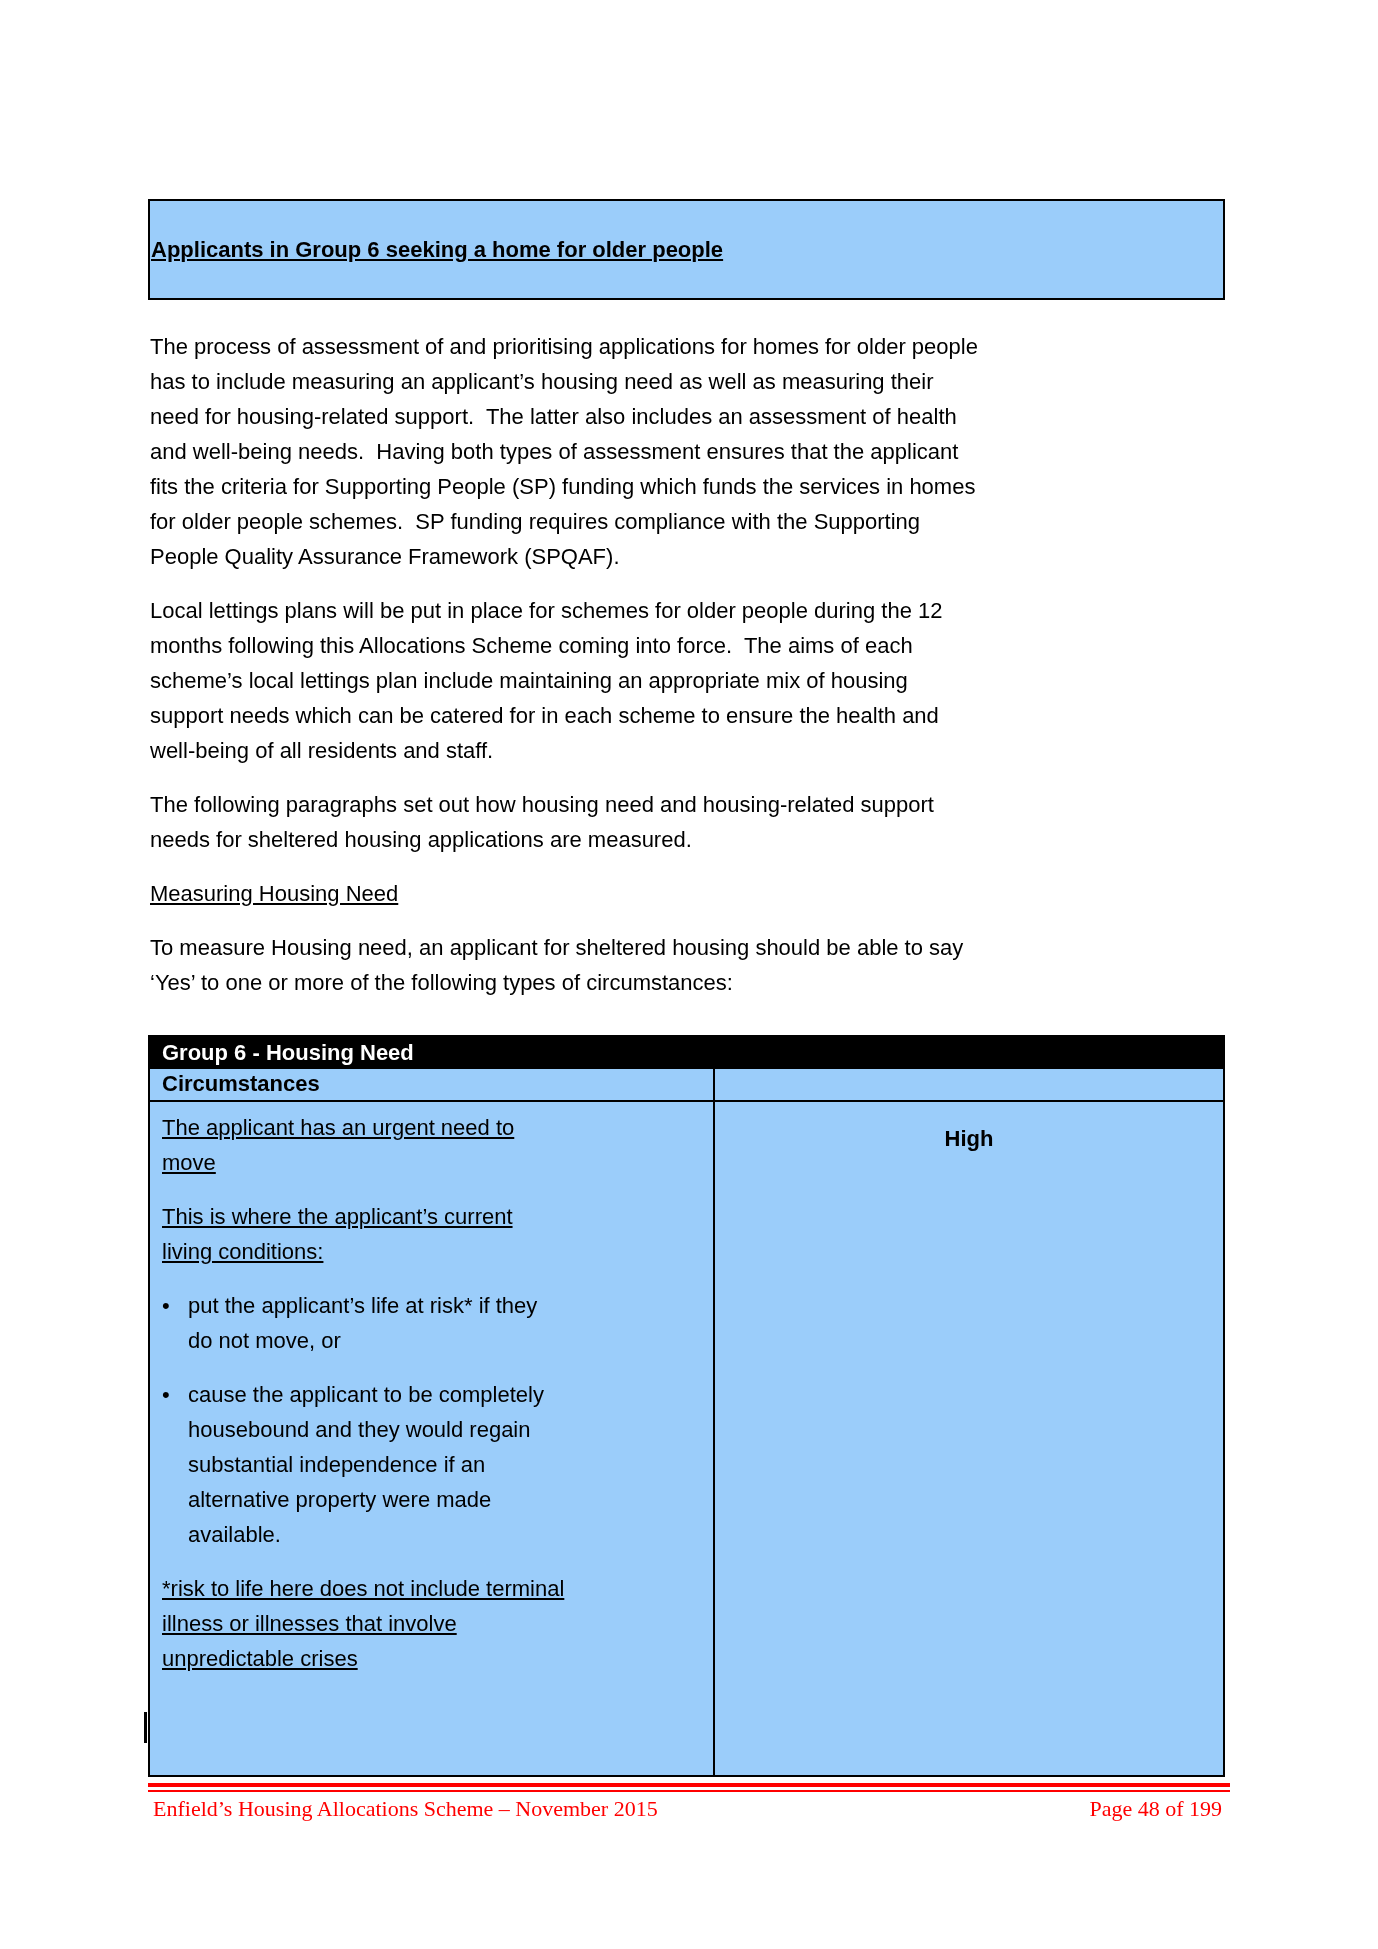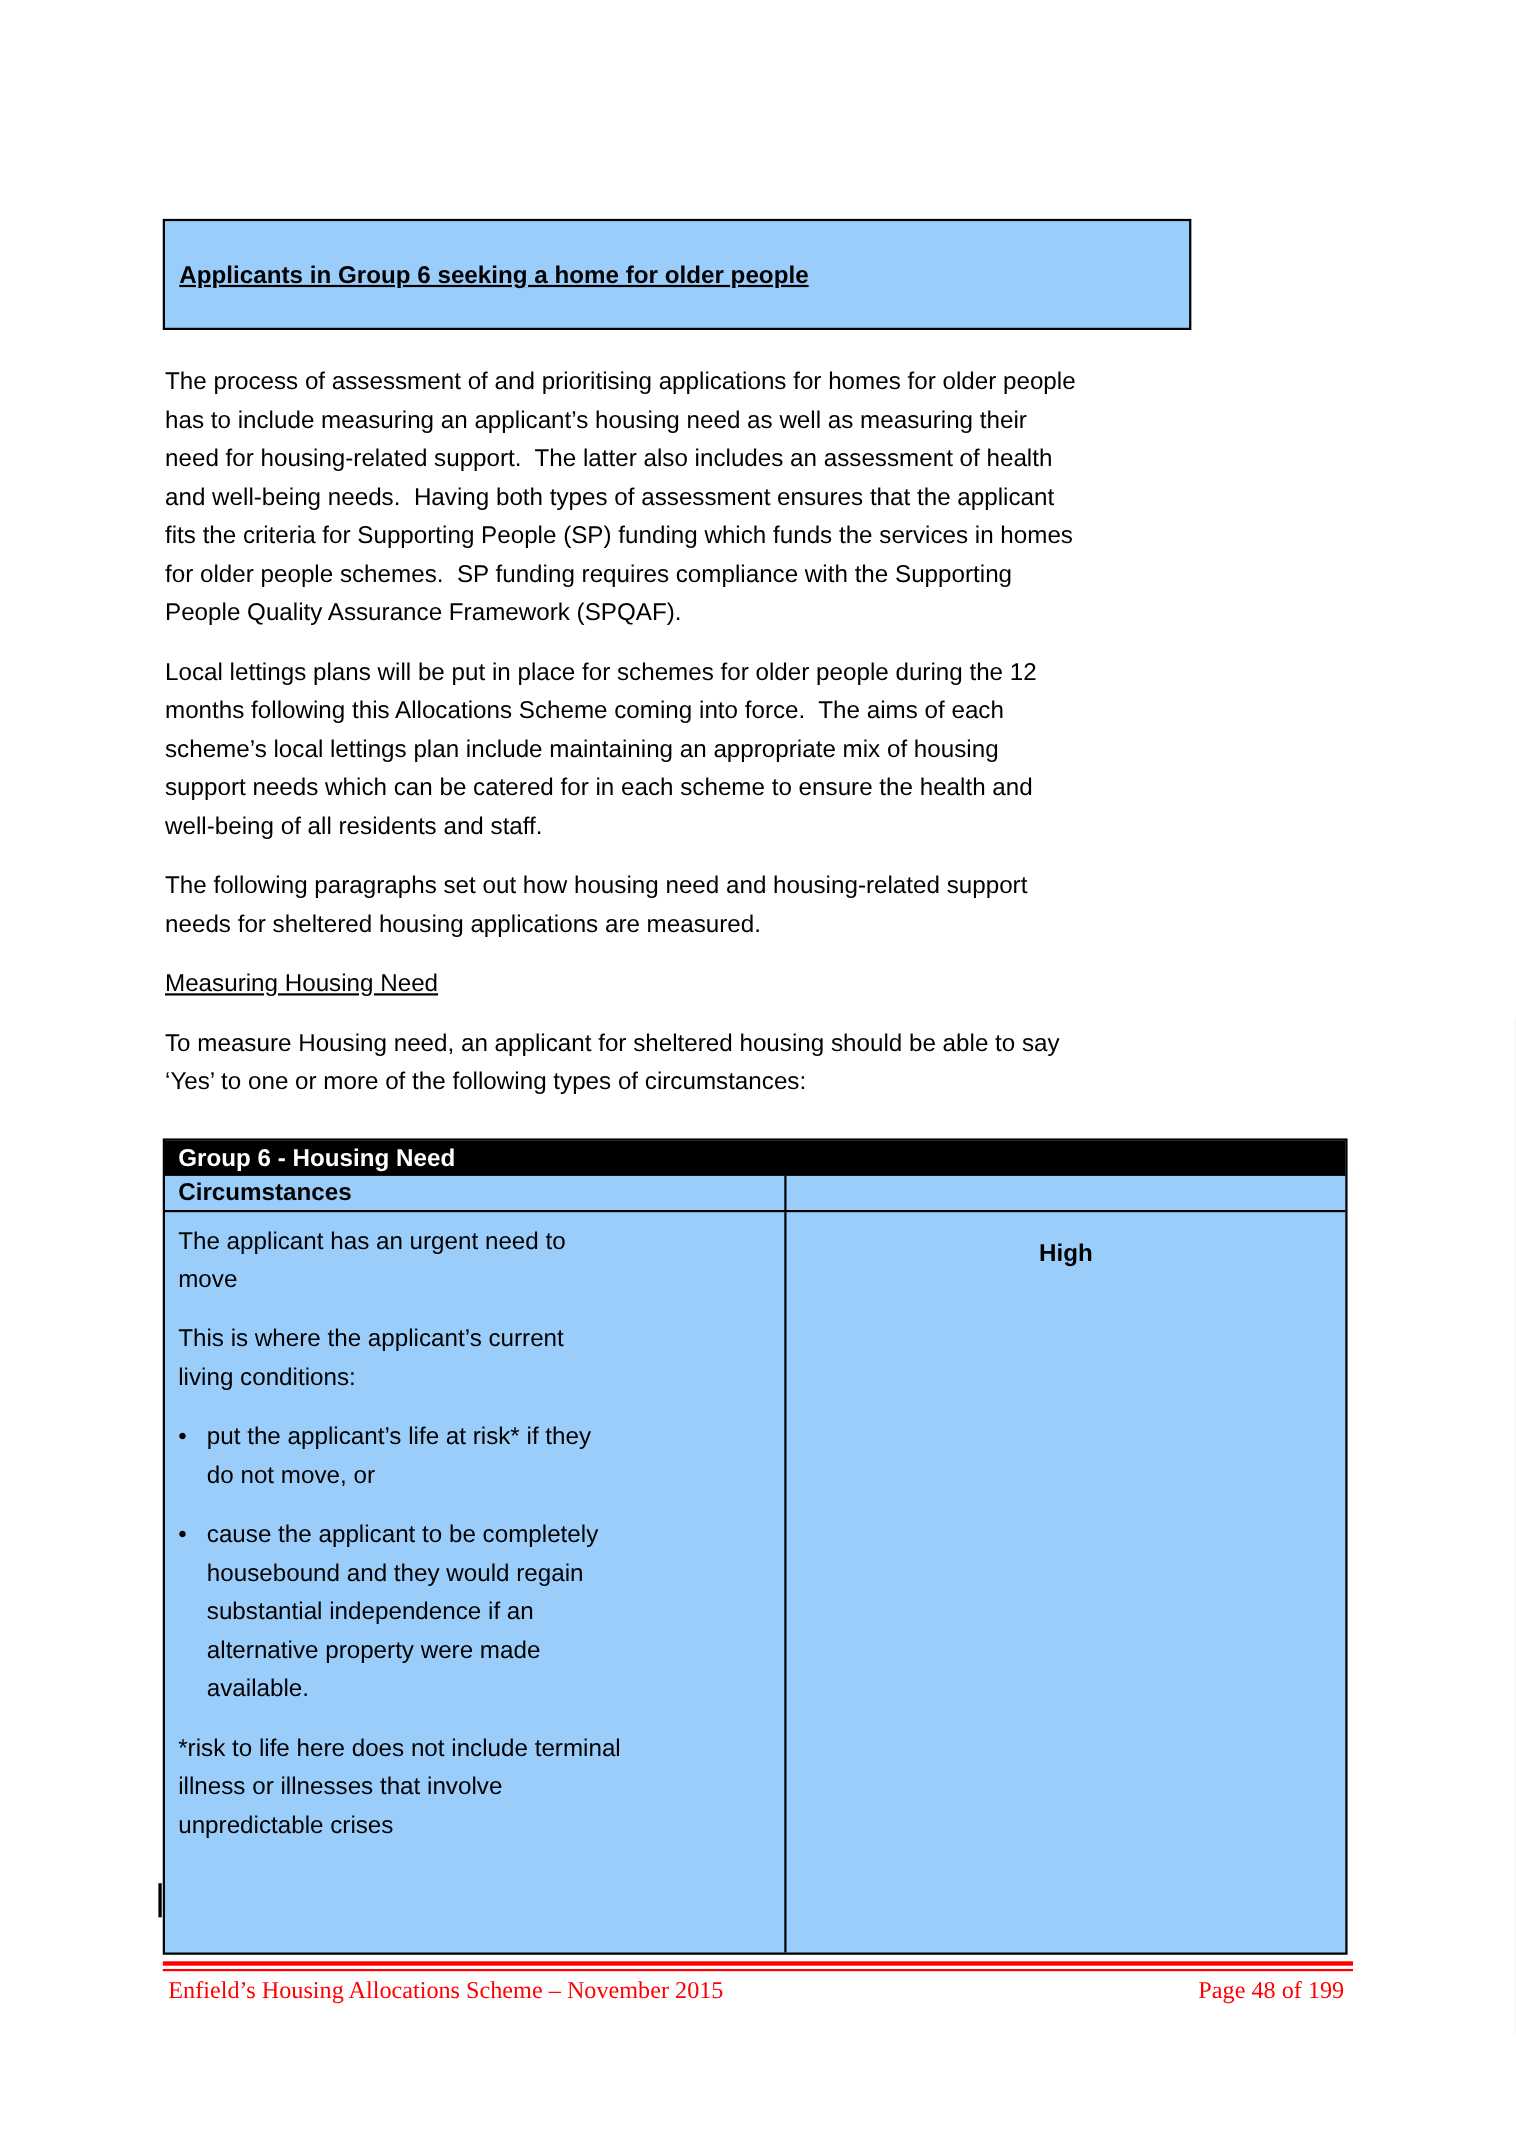--- a/index.html
+++ b/index.html
@@ -9,26 +9,26 @@
     width:1378px; height:1949px;
     margin:0 auto;
     background:#ffffff;
     font-family:"Liberation Sans", sans-serif;
     font-size:22px;
     color:#000;
     overflow:hidden;
   }
   .title-box {
     position:absolute; left:148px; top:199px;
-    width:935px; height:101px;
+    width:1077px; height:101px;
     box-sizing:border-box;
     background:#9BCDFA;
     border:2px solid #000;
     display:flex; align-items:center;
-    padding-left:13px;
+    padding-left:1px;
   }
   .title-box .title-text {
     font-weight:bold;
     text-decoration:underline;
   }
   .body-text {
     position:absolute; left:150px; width:1160px;
     line-height:35px;
     white-space:pre-wrap;
   }
@@ -70,20 +70,21 @@
     display:flex;
     height:673px;
     box-sizing:border-box;
   }
   .gtable-body .col-left { padding:8px 10px 0 12px; }
   .gtable-body .col-right { padding-top:24px; font-weight:bold; }
   .cell-block {
     line-height:35px;
     margin-bottom:19px;
     white-space:pre-wrap;
+    text-decoration:underline;
   }
   .cell-bullet {
     display:flex;
     line-height:35px;
     margin-bottom:19px;
   }
   .bullet-glyph { width:26px; flex-shrink:0; }
   .cell-bullet .bullet-body { flex:1; white-space:pre-wrap; }
 
   .change-bar {

